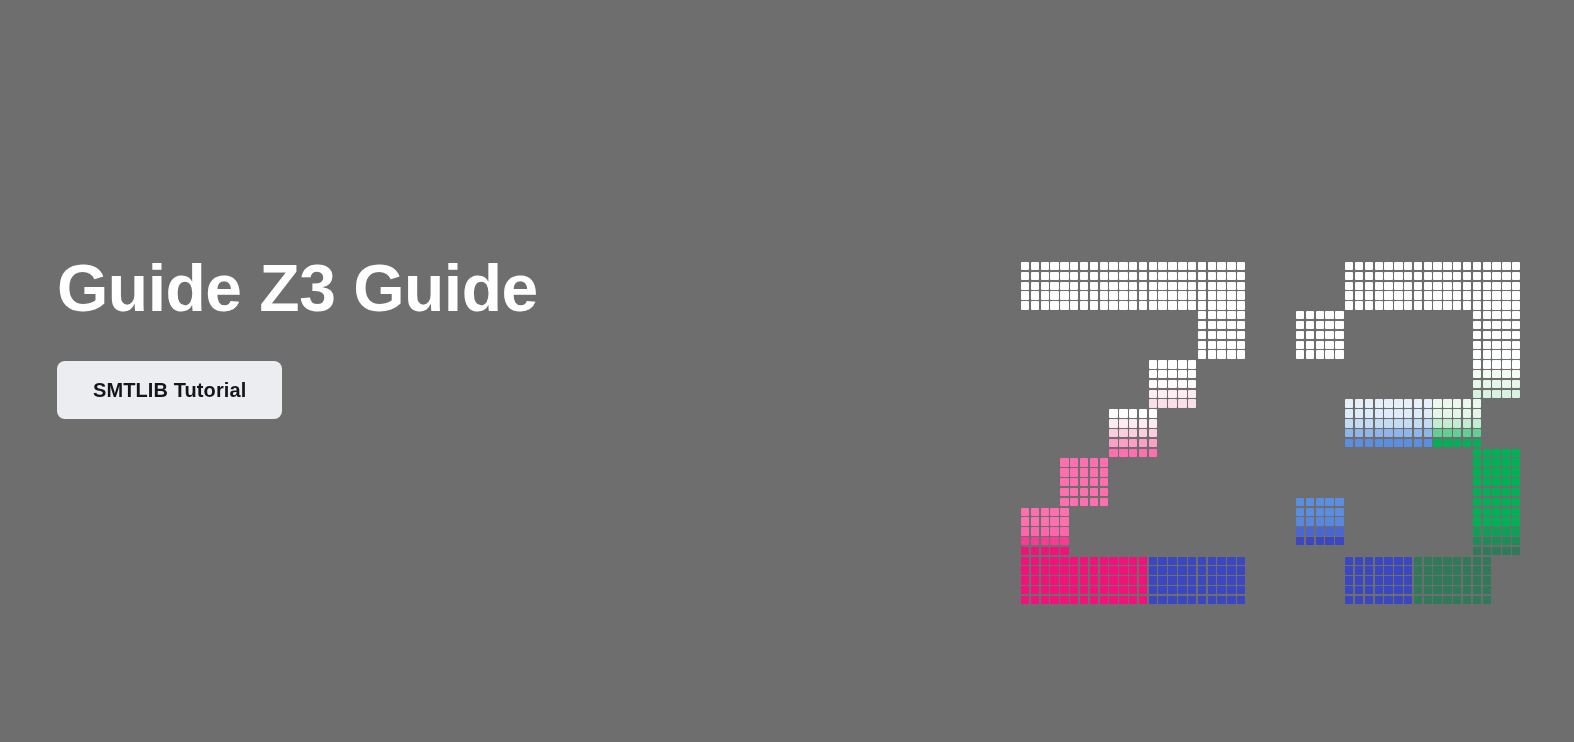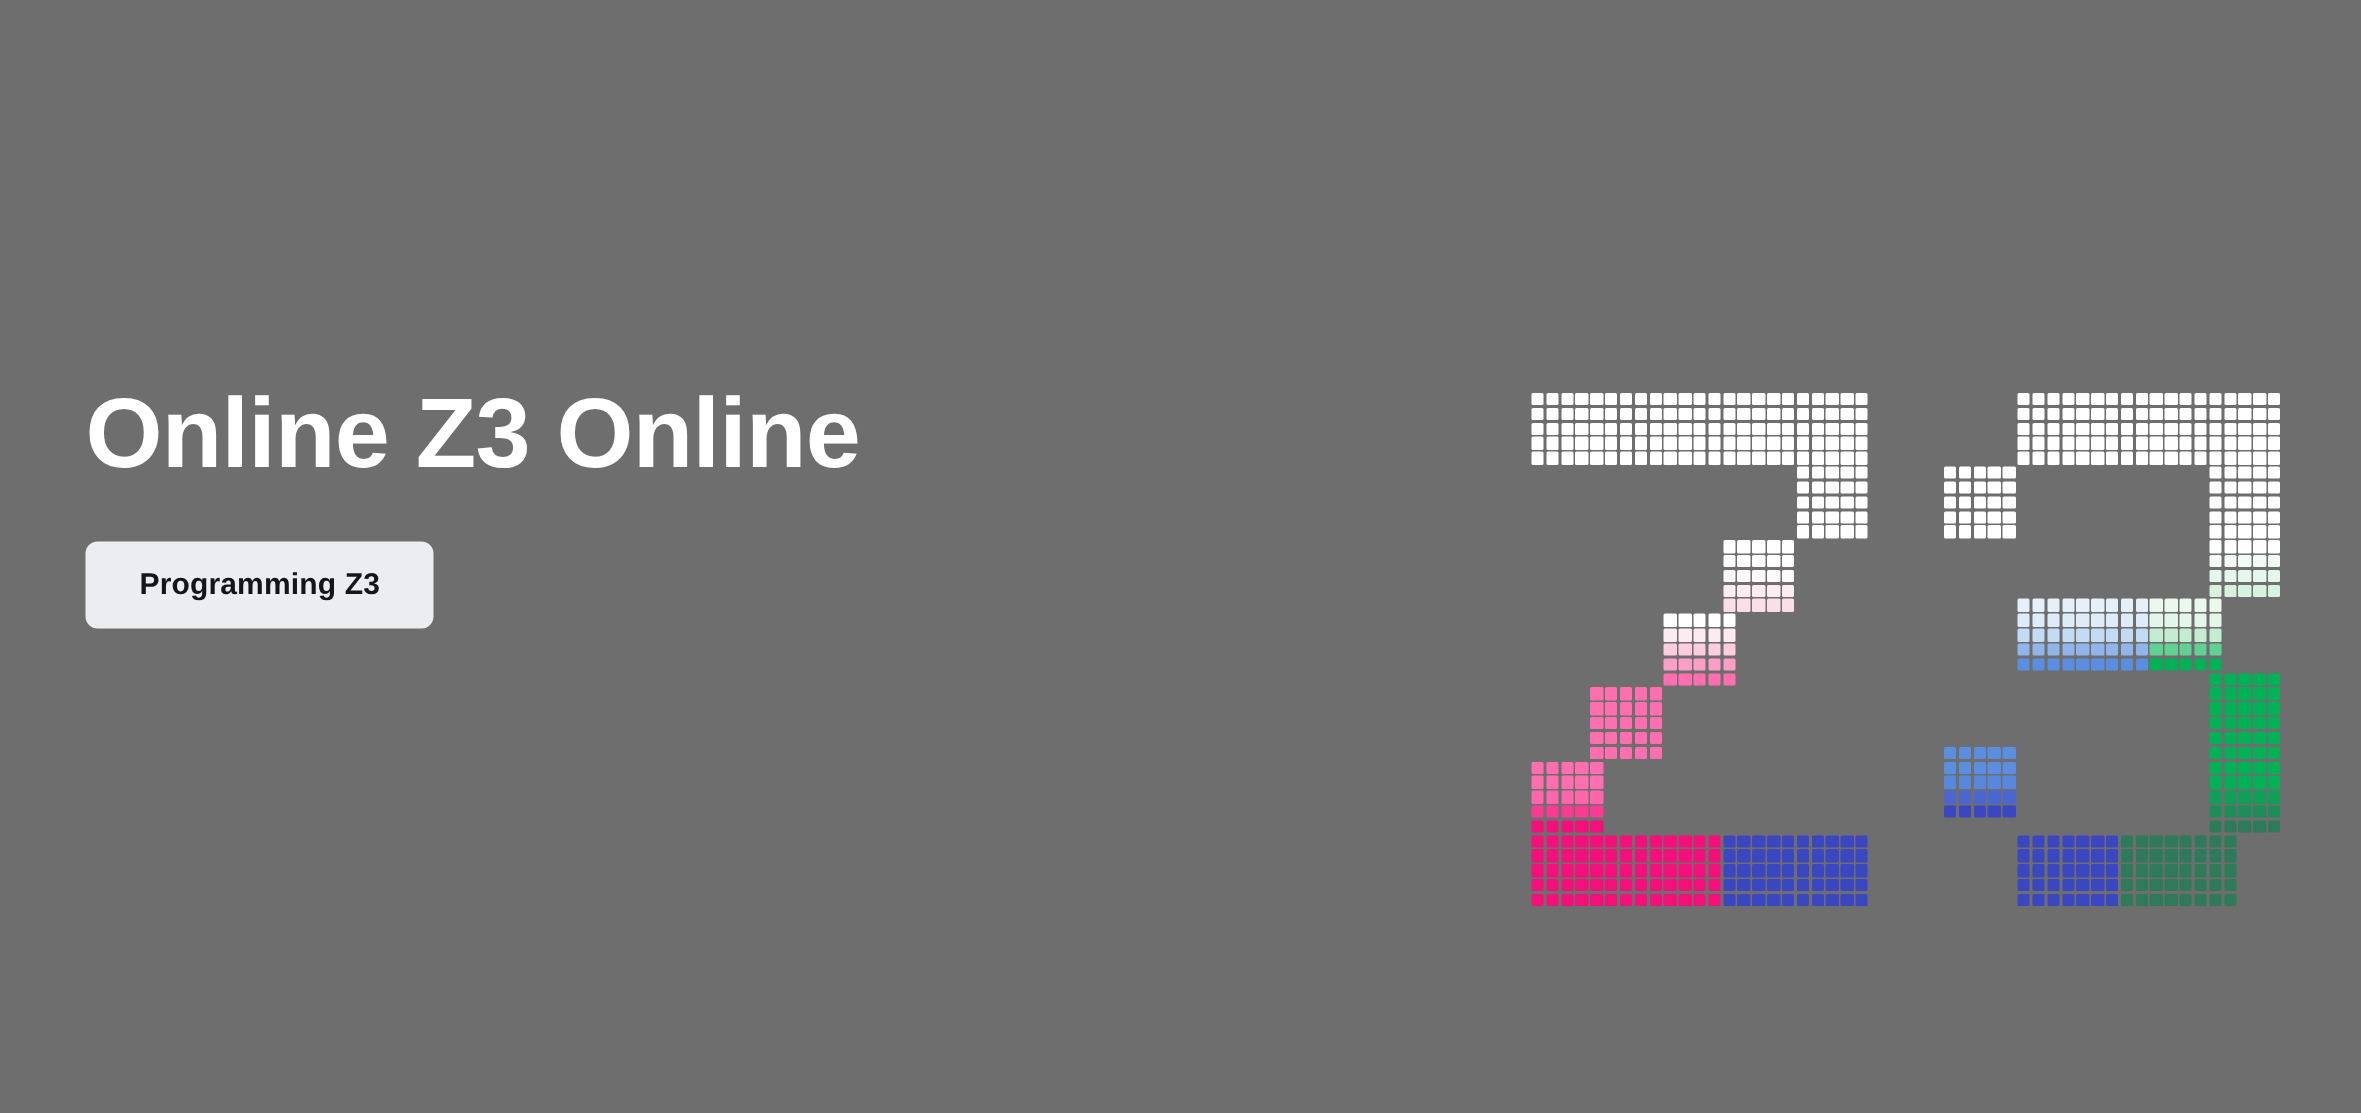--- a/index.html
+++ b/index.html
@@ -87,24 +87,24 @@
     height: 8.4px;
     border-radius: 1px;
   }
 </style>
 </head>
 <body>
 
 <div id="hero">
 
   <div id="hero-content">
-    <h1 id="page-title">Online Z3 Online</h1>
+    <h1 id="page-title">Guide Z3 Guide</h1>
 
     <div id="cta-row">
-      <button class="cta-button">Programming Z3</button>
+      <button class="cta-button">SMTLIB Tutorial</button>
     </div>
   </div>
 
   <div id="logo-wrap">
     <div id="logo-grid">
         <div class="px" style="left: 0px; top: 0px; background: rgb(255, 255, 255);"></div>
         <div class="px" style="left: 9.82px; top: 0px; background: rgb(255, 255, 255);"></div>
         <div class="px" style="left: 19.64px; top: 0px; background: rgb(255, 255, 255);"></div>
         <div class="px" style="left: 29.46px; top: 0px; background: rgb(255, 255, 255);"></div>
         <div class="px" style="left: 39.28px; top: 0px; background: rgb(255, 255, 255);"></div>

